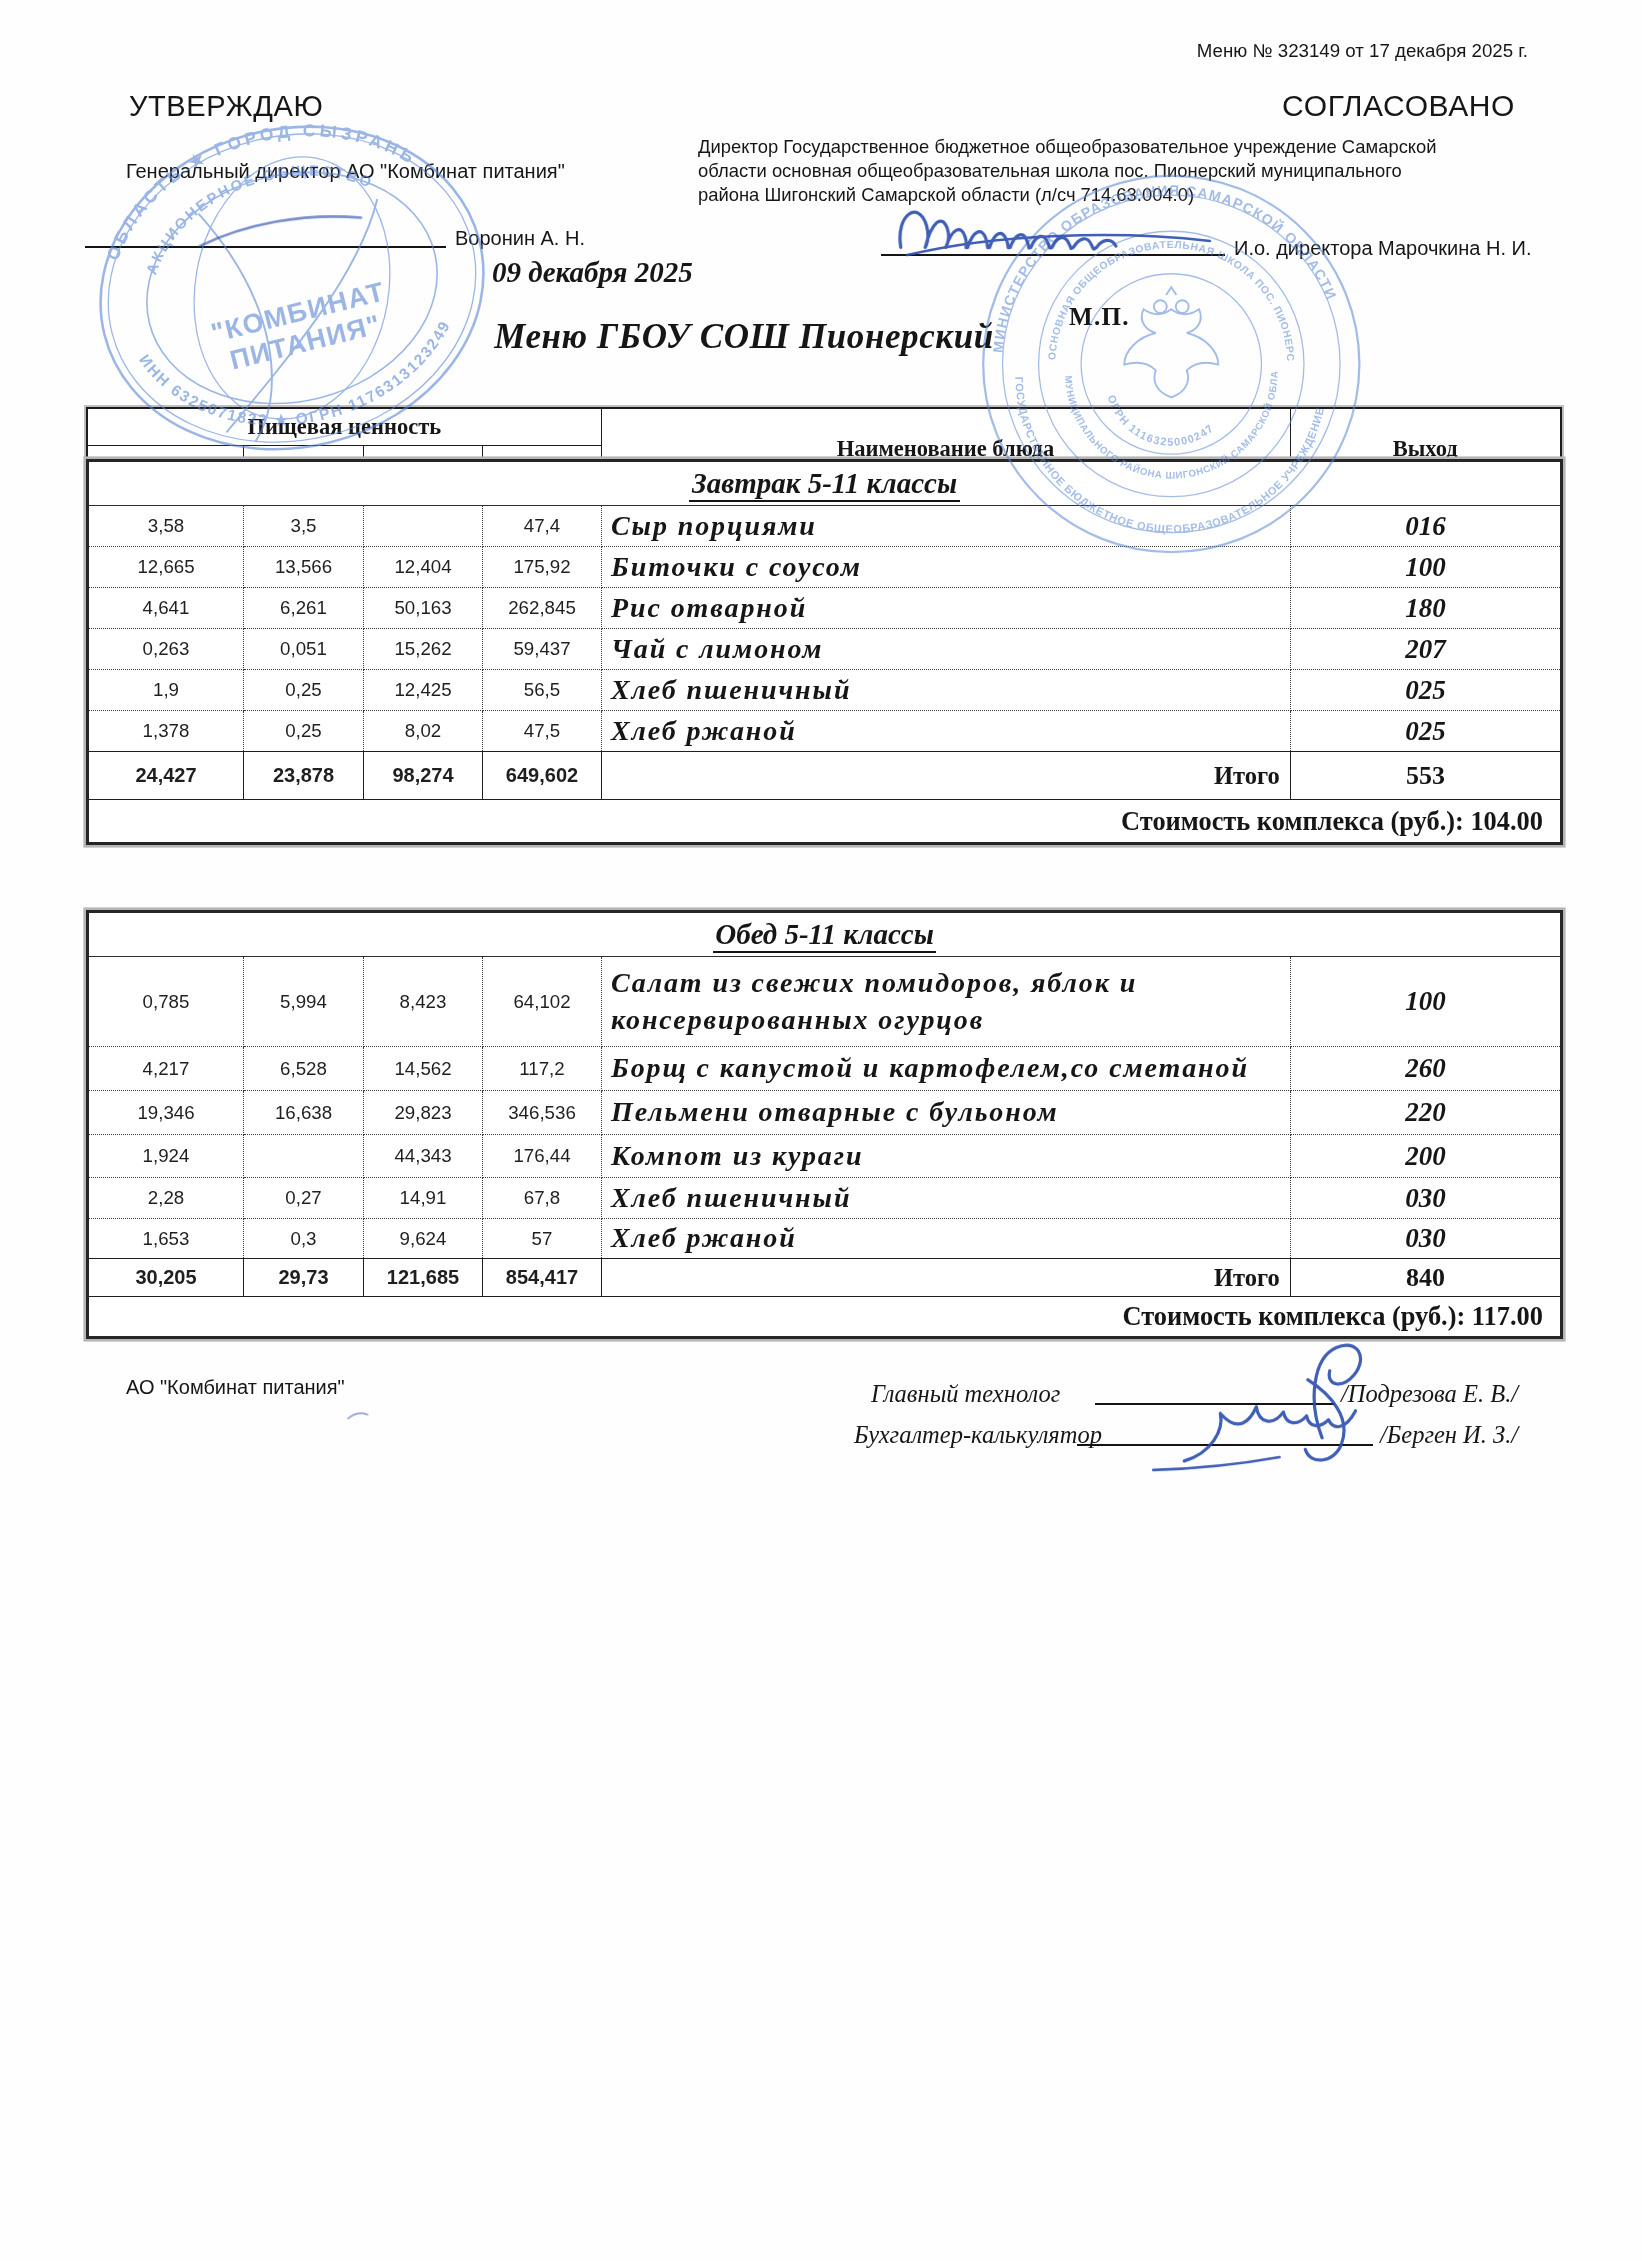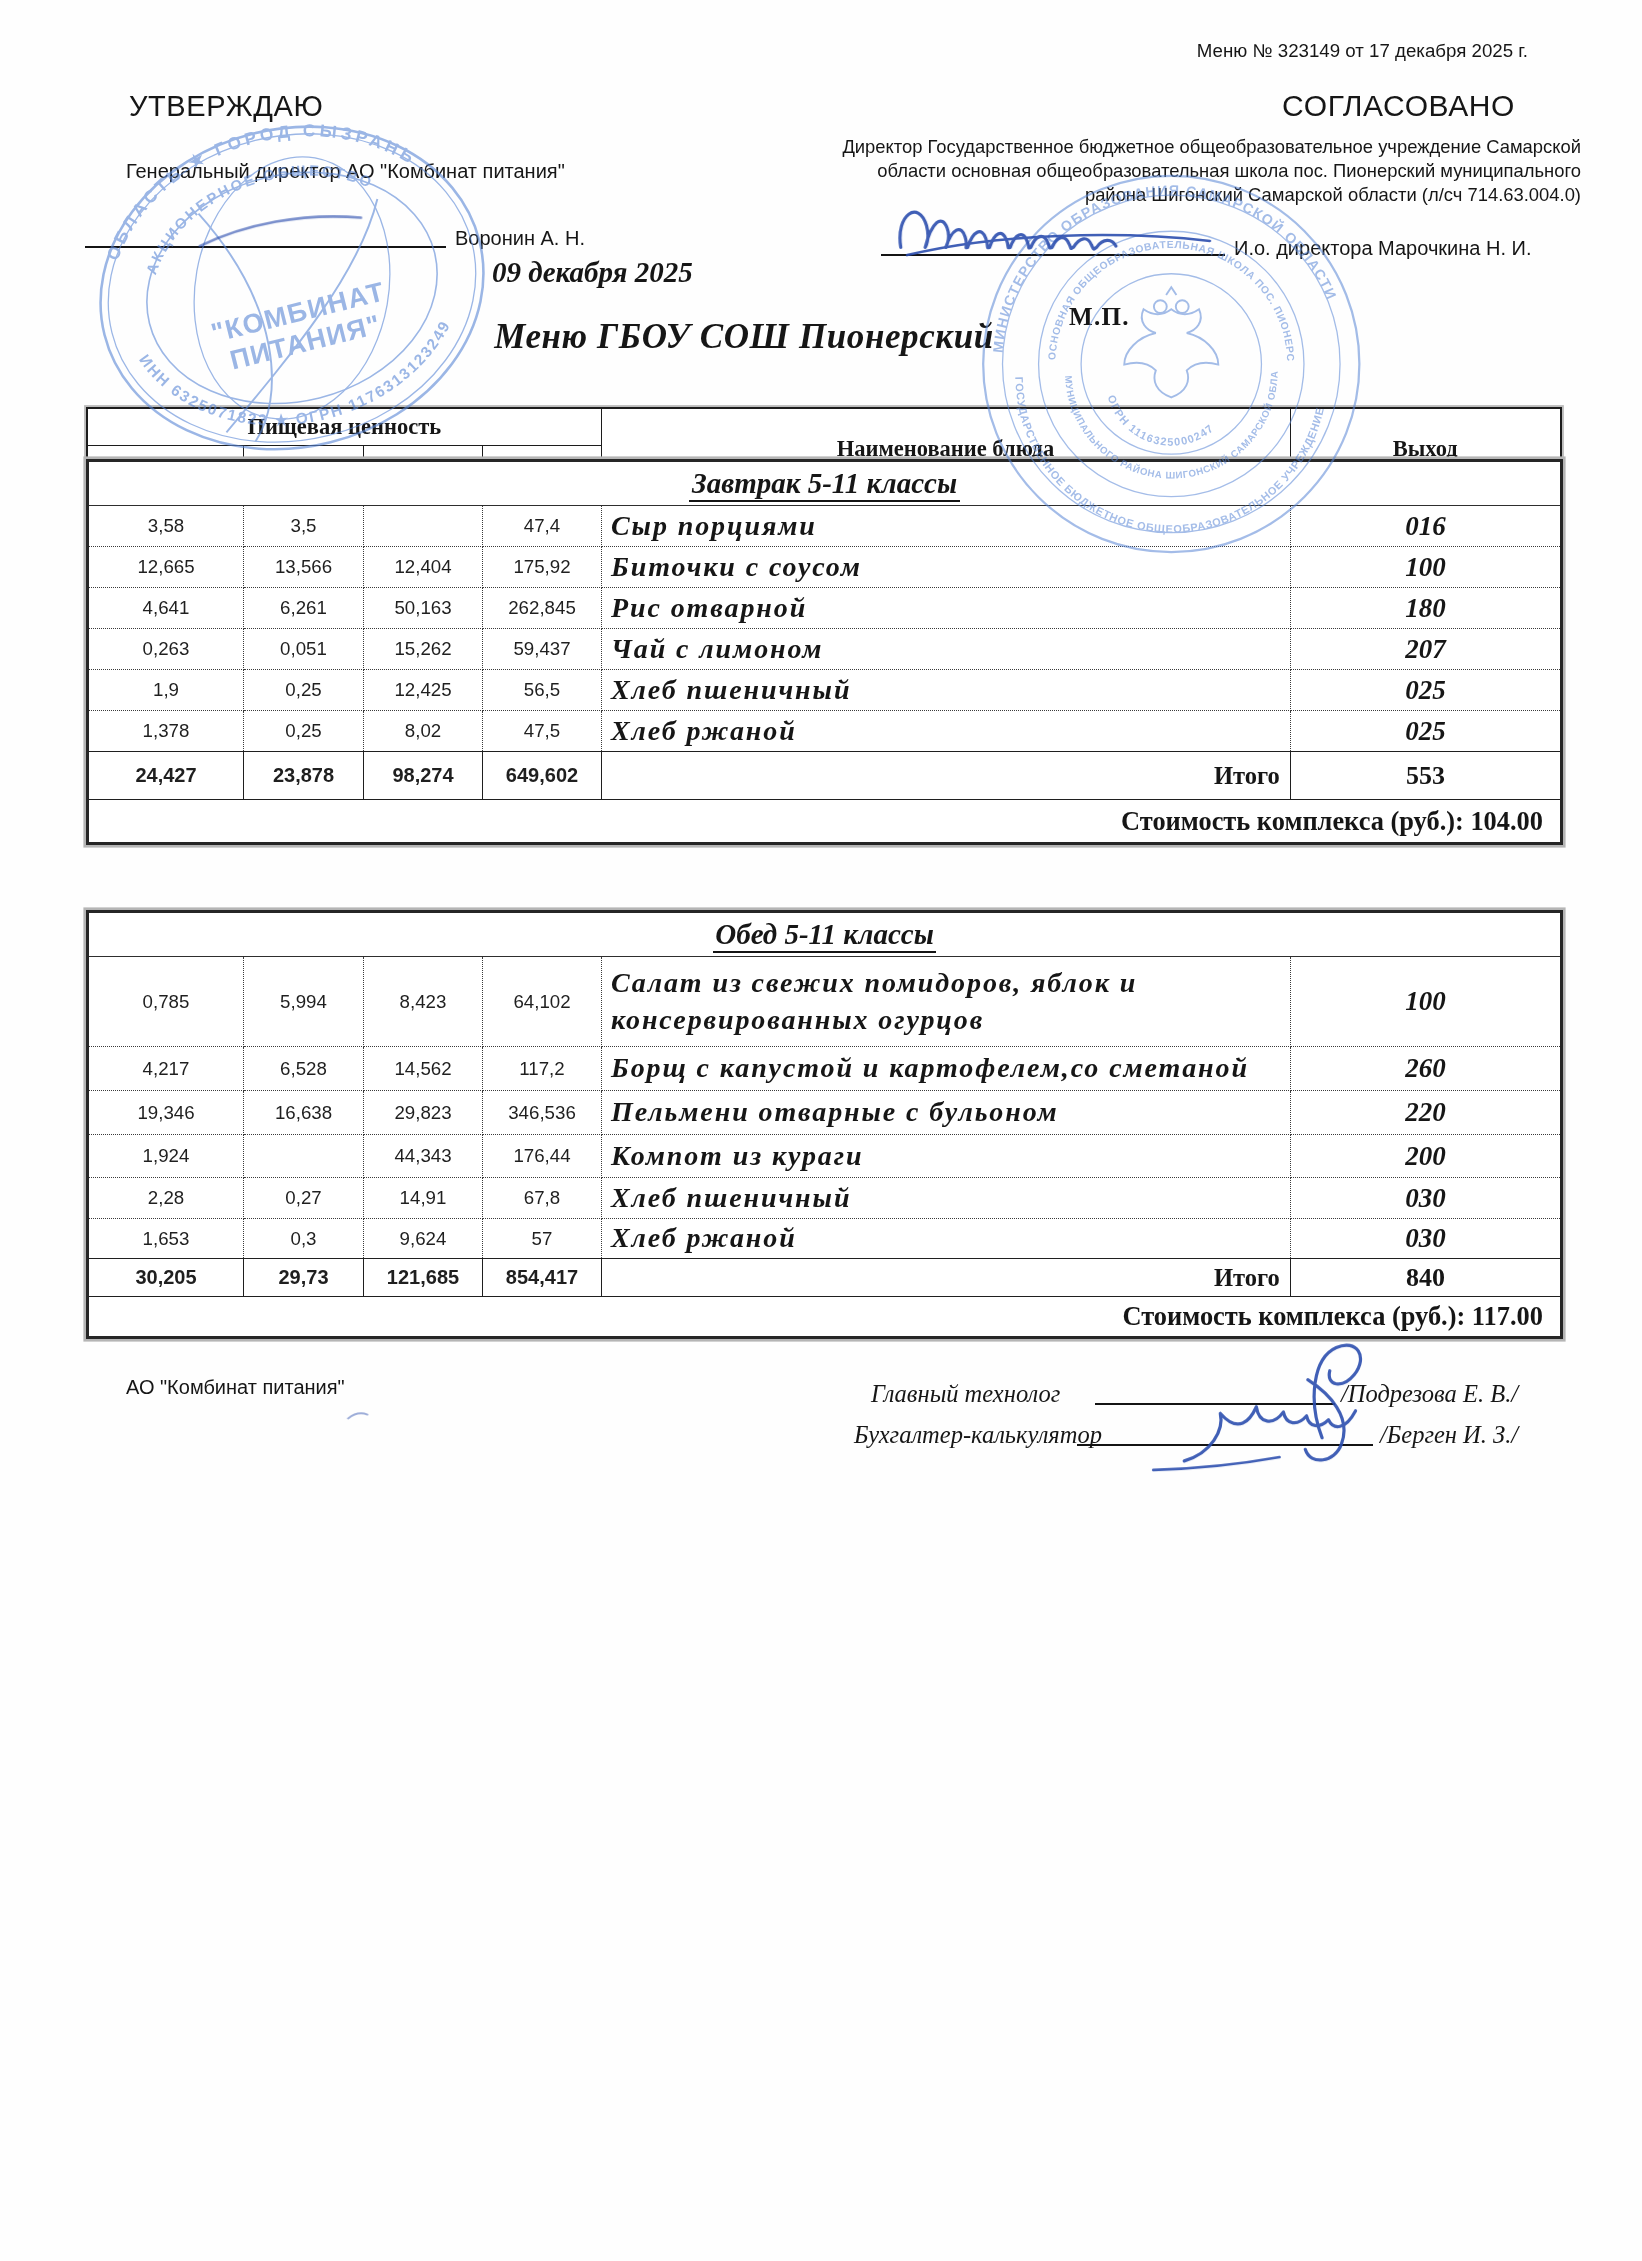--- a/index.html
+++ b/index.html
@@ -4,21 +4,21 @@
 <style>
   html,body{margin:0;padding:0;background:#e8e8e8;}
   .page{position:relative;width:1643px;height:2261px;background:#fefefe;overflow:hidden;
         font-family:"Liberation Sans",sans-serif;color:#161616;}
   .abs{position:absolute;}
 
   .menu-no{top:40px;right:115px;font-size:18.7px;}
   .approve-title{left:129px;top:90px;font-size:29px;letter-spacing:0.6px;}
   .agree-title{right:128px;top:89px;font-size:30px;letter-spacing:0.6px;}
   .approve-role{left:126px;top:160px;font-size:20px;}
-  .agree-role{right:62px;top:135px;width:883px;text-align:right;font-size:18.4px;line-height:24px;}
+  .agree-role{right:62px;top:135px;width:883px;text-align:left;font-size:18.4px;line-height:24px;}
   .sig-line{border-bottom:2.6px solid #141414;height:23px;}
   .approve-line{left:85px;top:223px;width:361px;}
   .approve-signer{left:455px;top:227px;font-size:20px;}
   .approve-date{left:492px;top:256px;font-family:"Liberation Serif",serif;font-style:italic;font-weight:700;font-size:29px;}
   .agree-line{left:881px;top:231px;width:344px;}
   .agree-signer{left:1234px;top:237px;font-size:20px;}
   .stamp-mark{left:1069px;top:303px;font-family:"Liberation Serif",serif;font-weight:700;font-size:25px;letter-spacing:1.3px;}
   .doc-title{left:0;top:317px;width:1488px;text-align:center;font-family:"Liberation Serif",serif;
              font-style:italic;font-weight:700;font-size:35px;letter-spacing:0.6px;}
 

